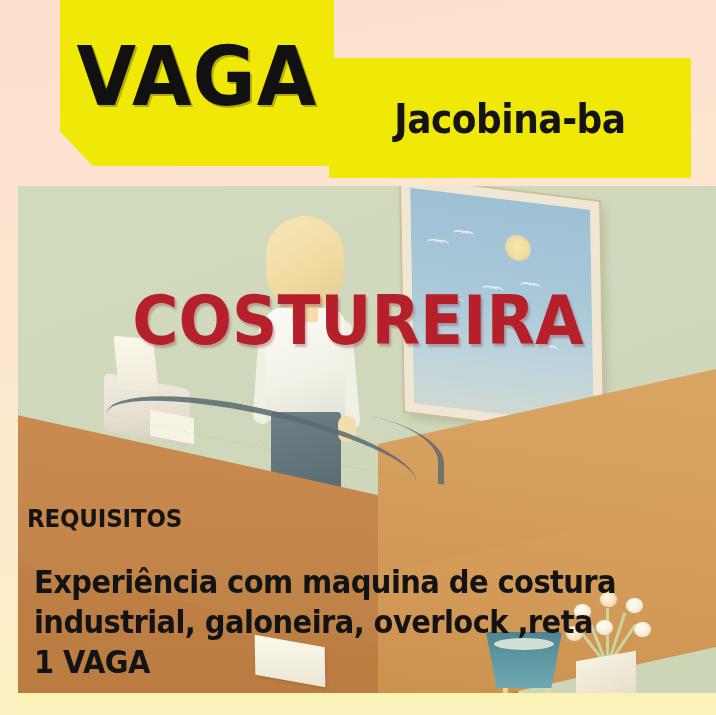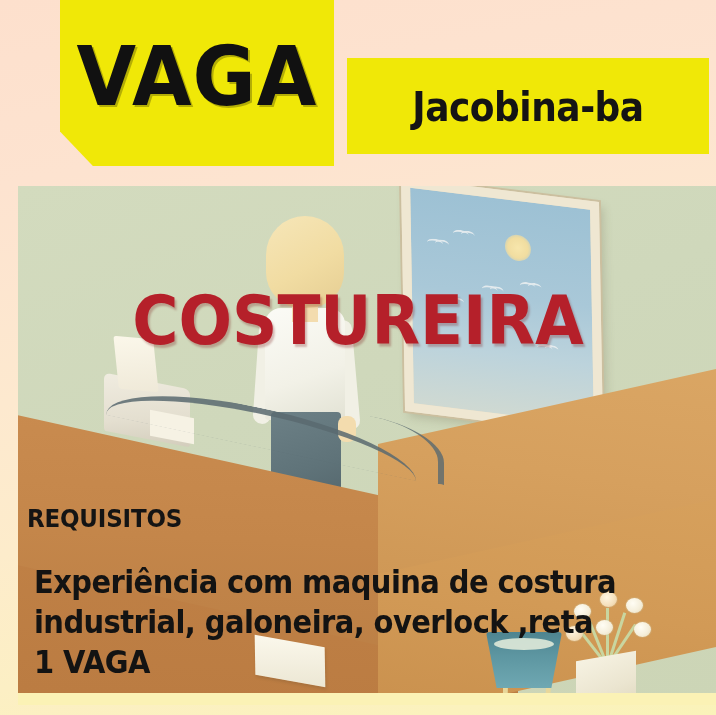--- a/index.html
+++ b/index.html
@@ -39,24 +39,24 @@
     font-weight: 700;
     color: #111111;
     letter-spacing: 1px;
     font-family: "DejaVu Sans", sans-serif;
     transform: translateY(-4px) scaleY(1.06);
     text-shadow: 2px 2px 0 rgba(0,0,0,0.25);
   }
 
   .banner-city {
     position: absolute;
-    left: 347px;
+    left: 329px;
     top: 58px;
     width: 362px;
-    height: 96px;
+    height: 120px;
     background: #f0e807;
     display: flex;
     align-items: center;
     justify-content: center;
   }
   .banner-city-text {
     font-size: 36px;
     font-weight: 700;
     color: #141414;
     font-family: "DejaVu Sans", sans-serif;

